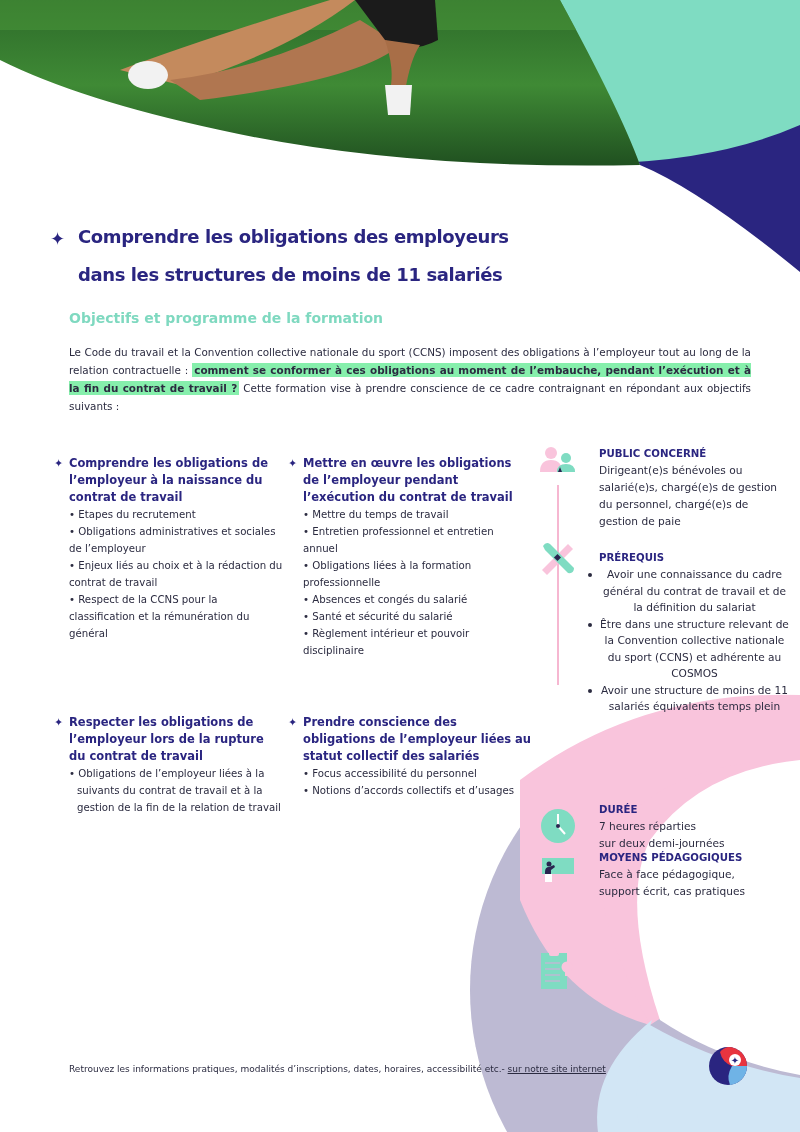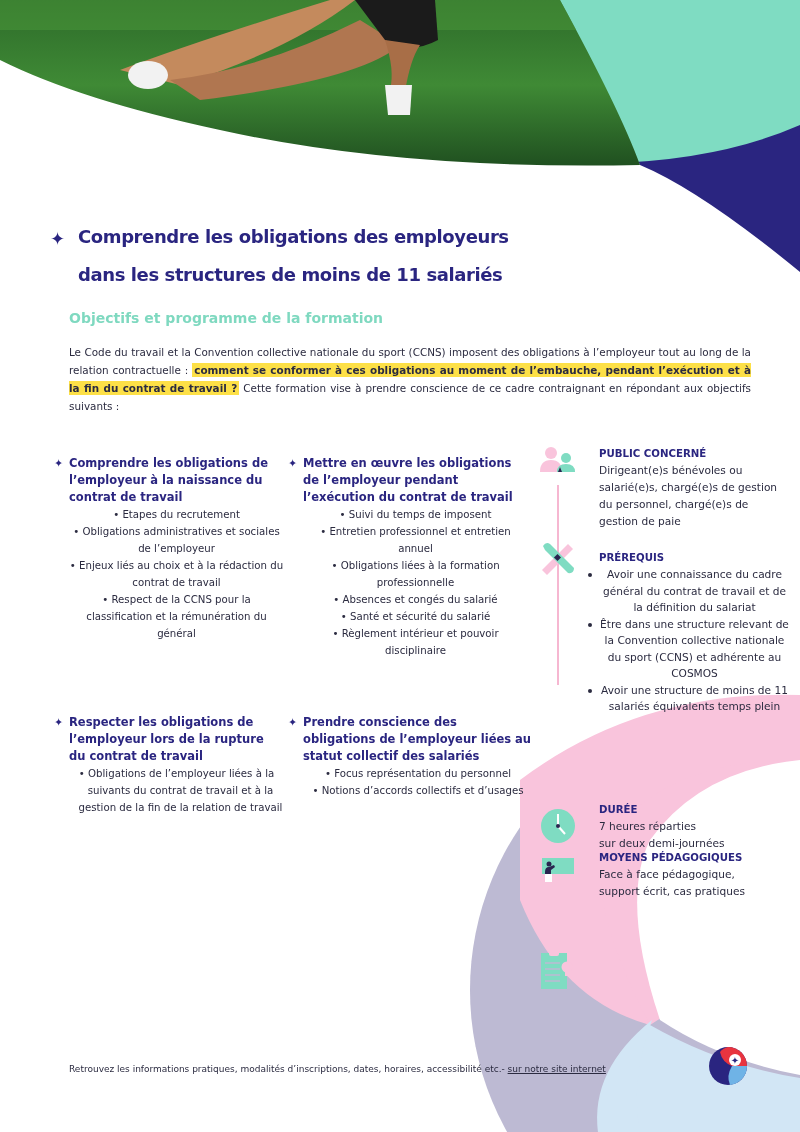--- a/index.html
+++ b/index.html
@@ -8,26 +8,26 @@
   .bg { position: absolute; inset: 0; z-index: 0; }
   .content { position: absolute; inset: 0; z-index: 1; }
 
   .title { position: absolute; left: 50px; top: 218px; width: 700px; }
   .title .star { position: absolute; left: 0; top: 10px; color: #2a2580; font-size: 18px; }
   .title h1 { margin-left: 28px; color: #2a2580; font-size: 18px; line-height: 38px; font-weight: bold; letter-spacing: -0.4px; }
 
   .subtitle { position: absolute; left: 69px; top: 310px; color: #7fd9c0; font-size: 14px; font-weight: bold; }
 
   .intro { position: absolute; left: 69px; top: 343px; width: 682px; font-size: 10.4px; line-height: 18px; text-align: justify; color: #2b2b40; }
-  .intro .hl { background: #fde047; font-weight: bold; padding: 1px 2px; }
+  .intro .hl { background: #86efac; font-weight: bold; padding: 1px 2px; }
 
   .obj { position: absolute; width: 230px; }
   .obj .head { position: relative; padding-left: 15px; color: #2a2580; font-weight: bold; font-size: 11.5px; line-height: 17px; }
   .obj .head .s { position: absolute; left: 0; top: 0; font-size: 11px; }
-  .obj ul { list-style: none; padding-left: 15px; text-align: center; }
+  .obj ul { list-style: none; padding-left: 15px; }
   .obj li { font-size: 10.2px; line-height: 17px; color: #2b2b40; }
   .obj li::before { content: "• "; }
   .obj.indent li { padding-left: 8px; text-indent: -8px; }
 
   .side { position: absolute; left: 540px; width: 250px; }
   .side .ico { position: absolute; left: 0; top: 0; width: 36px; height: 36px; }
   .side .txt { margin-left: 59px; }
   .side .lbl { color: #2a2580; font-weight: bold; font-size: 10.2px; line-height: 16px; }
   .side .val { font-size: 10.6px; line-height: 17px; color: #2b2b40; }
   .side ul { list-style: none; margin-left: -14px; }
@@ -113,21 +113,21 @@
       <li>Respect de la CCNS pour la classification et la rémunération du général</li>
     </ul>
   </div>
 
   <div class="obj" style="left:288px; top:455px; width:240px;">
     <div class="head">
       <span class="s">✦</span>
       <span>Mettre en œuvre les obligations de l’employeur pendant l’exécution du contrat de travail</span>
     </div>
     <ul>
-      <li>Suivi du temps de imposent</li>
+      <li>Mettre du temps de travail</li>
       <li>Entretien professionnel et entretien annuel</li>
       <li>Obligations liées à la formation professionnelle</li>
       <li>Absences et congés du salarié</li>
       <li>Santé et sécurité du salarié</li>
       <li>Règlement intérieur et pouvoir disciplinaire</li>
     </ul>
   </div>
 
   <div class="obj indent" style="left:54px; top:714px;">
     <div class="head">
@@ -138,21 +138,21 @@
       <li>Obligations de l’employeur liées à la suivants du contrat de travail et à la gestion de la fin de la relation de travail</li>
     </ul>
   </div>
 
   <div class="obj" style="left:288px; top:714px; width:245px;">
     <div class="head">
       <span class="s">✦</span>
       <span>Prendre conscience des obligations de l’employeur liées au statut collectif des salariés</span>
     </div>
     <ul>
-      <li>Focus représentation du personnel</li>
+      <li>Focus accessibilité du personnel</li>
       <li>Notions d’accords collectifs et d’usages</li>
     </ul>
   </div>
 
   <div class="vline"></div>
 
   <div class="side" style="top:446px;">
     <svg class="ico" viewBox="0 0 36 36">
       <circle cx="11" cy="7" r="6" fill="#f9c4dc"></circle>
       <path d="M0,26 Q0,14 11,14 Q22,14 22,26 Z" fill="#f9c4dc"></path>

